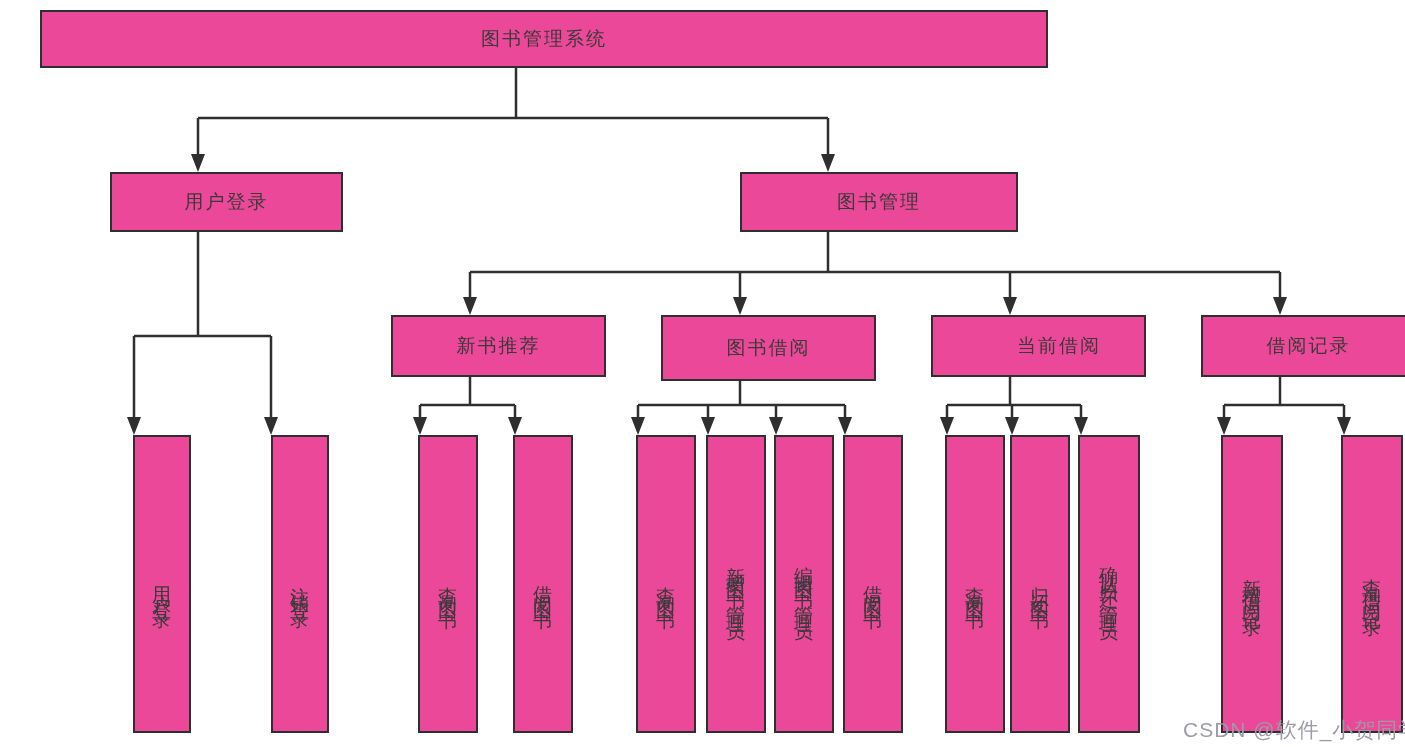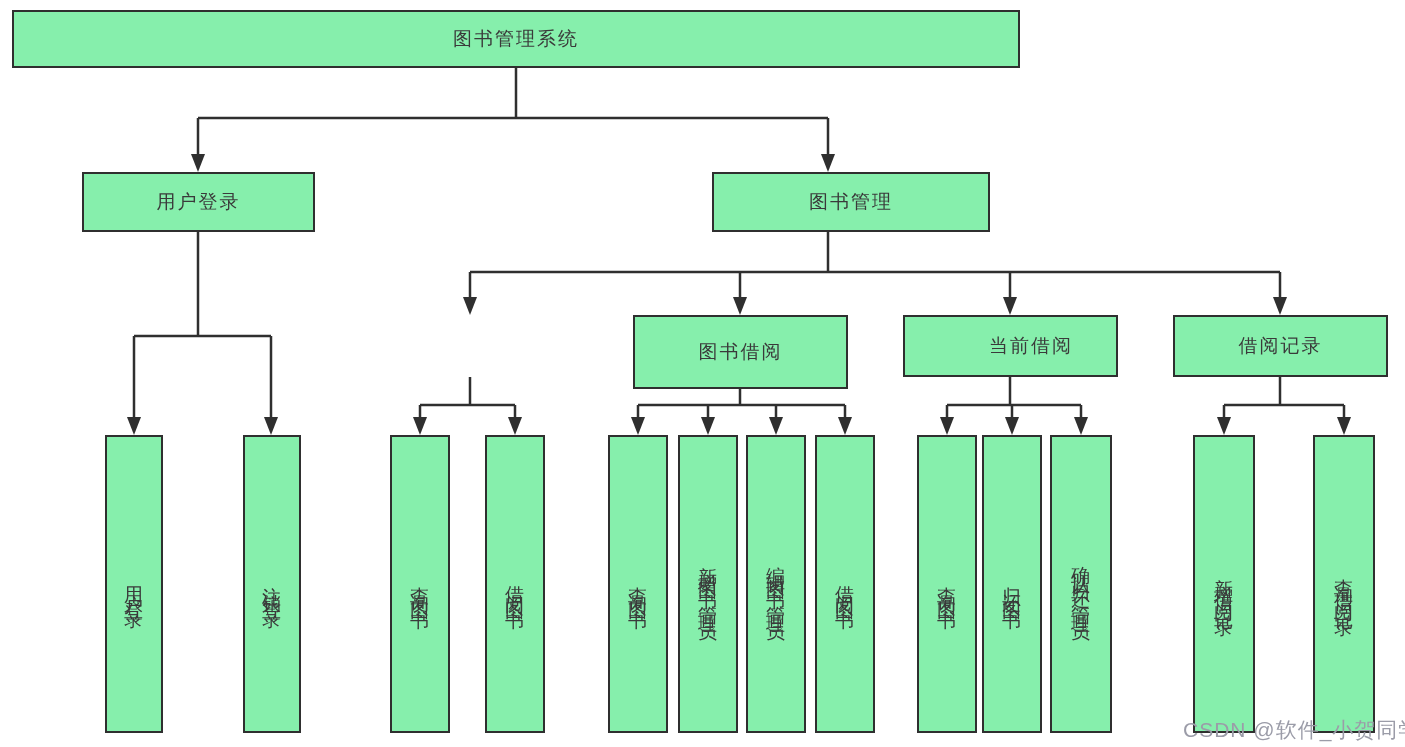--- a/index.html
+++ b/index.html
@@ -12,27 +12,28 @@
     overflow: hidden;
   }
   .wires {
     position: absolute;
     left: 0; top: 0;
     pointer-events: none;
   }
   .box {
     position: absolute;
     box-sizing: border-box;
-    background: #86efac;
+    background: #ec4899;
     border: 2.5px solid #2f2f2f;
     color: #3a3a3a;
     display: flex;
     align-items: center;
     justify-content: center;
     text-align: center;
+    margin-left: 28px;
   }
   .h {
     font-size: 19px;
     letter-spacing: 2px;
     white-space: nowrap;
   }
   .v {
     writing-mode: vertical-rl;
     text-orientation: mixed;
     font-size: 19px;
@@ -129,21 +130,22 @@
       <line x1="1344" y1="405" x2="1344" y2="419"></line>
       <polygon points="1337,417 1351,417 1344,435" stroke="none"></polygon>
     </g>
   </svg>
 
   <div class="box h" style="left:12px; top:10px; width:1008px; height:58px;">图书管理系统</div>
 
   <div class="box h" style="left:82px; top:172px; width:233px; height:60px;">用户登录</div>
   <div class="box h" style="left:712px; top:172px; width:278px; height:60px;">图书管理</div>
 
-  <div class="box h" style="left:633px; top:315px; width:215px; height:74px;">图书借阅</div>
+  <div class="box h" style="left:363px; top:315px; width:215px; height:62px;">新书推荐</div>
+  <div class="box h" style="left:633px; top:315px; width:215px; height:66px;">图书借阅</div>
   <div class="box h" style="left:903px; top:315px; width:215px; height:62px;padding-left:41px;">当前借阅</div>
   <div class="box h" style="left:1173px; top:315px; width:215px; height:62px;">借阅记录</div>
 
   <div class="box v" style="left:105px; top:435px; width:58px; height:298px;">用户登录</div>
   <div class="box v" style="left:243px; top:435px; width:58px; height:298px;">注销登录</div>
 
   <div class="box v" style="left:390px; top:435px; width:60px; height:298px;">查询图书</div>
   <div class="box v" style="left:485px; top:435px; width:60px; height:298px;">借阅图书</div>
 
   <div class="box v" style="left:608px; top:435px; width:60px; height:298px;">查询图书</div>

